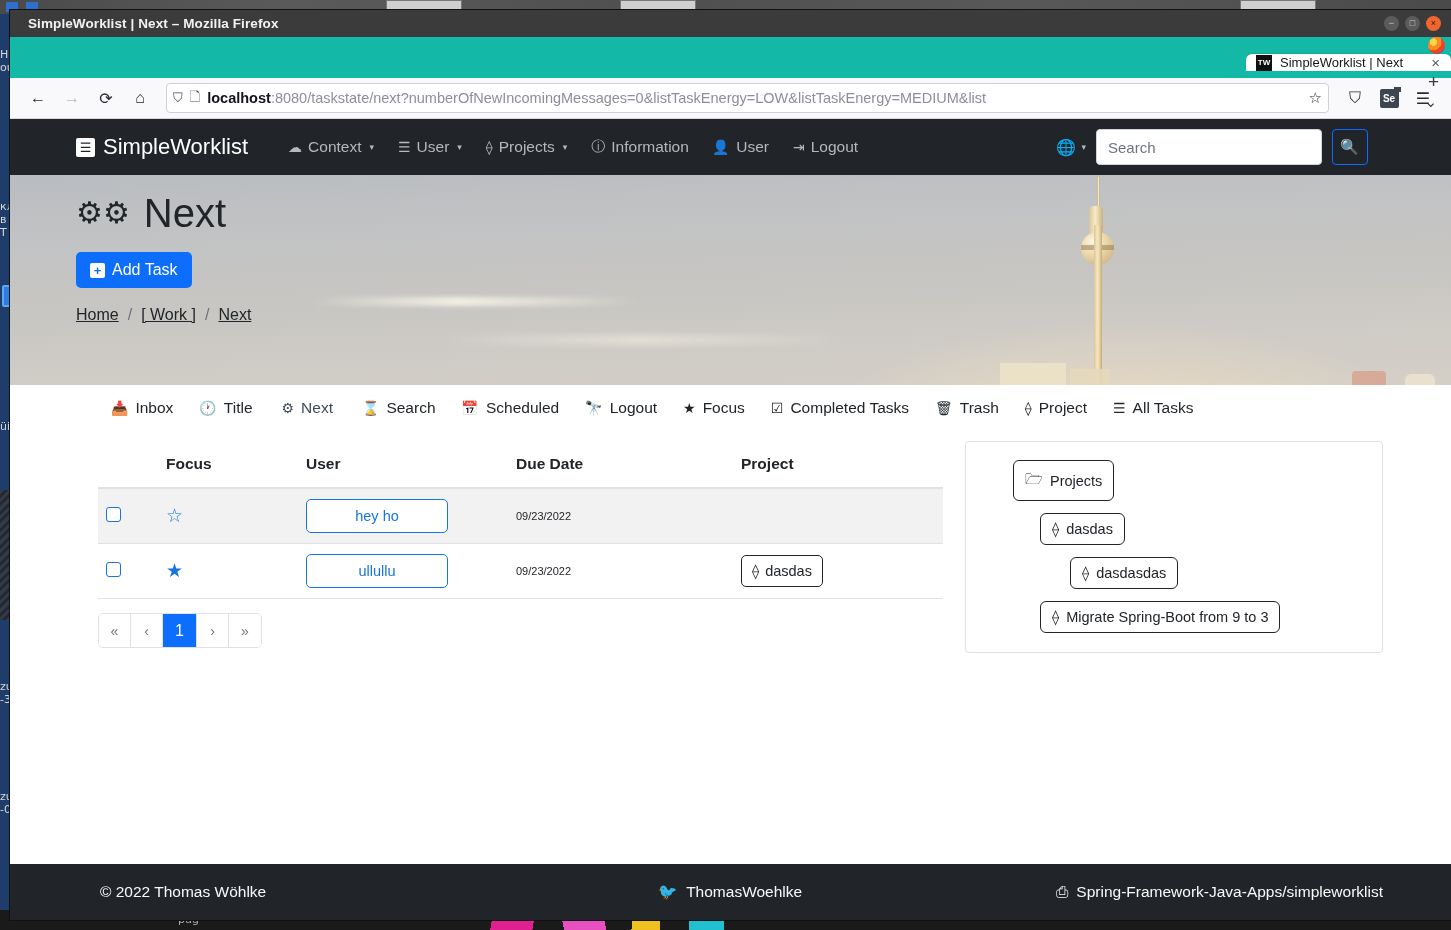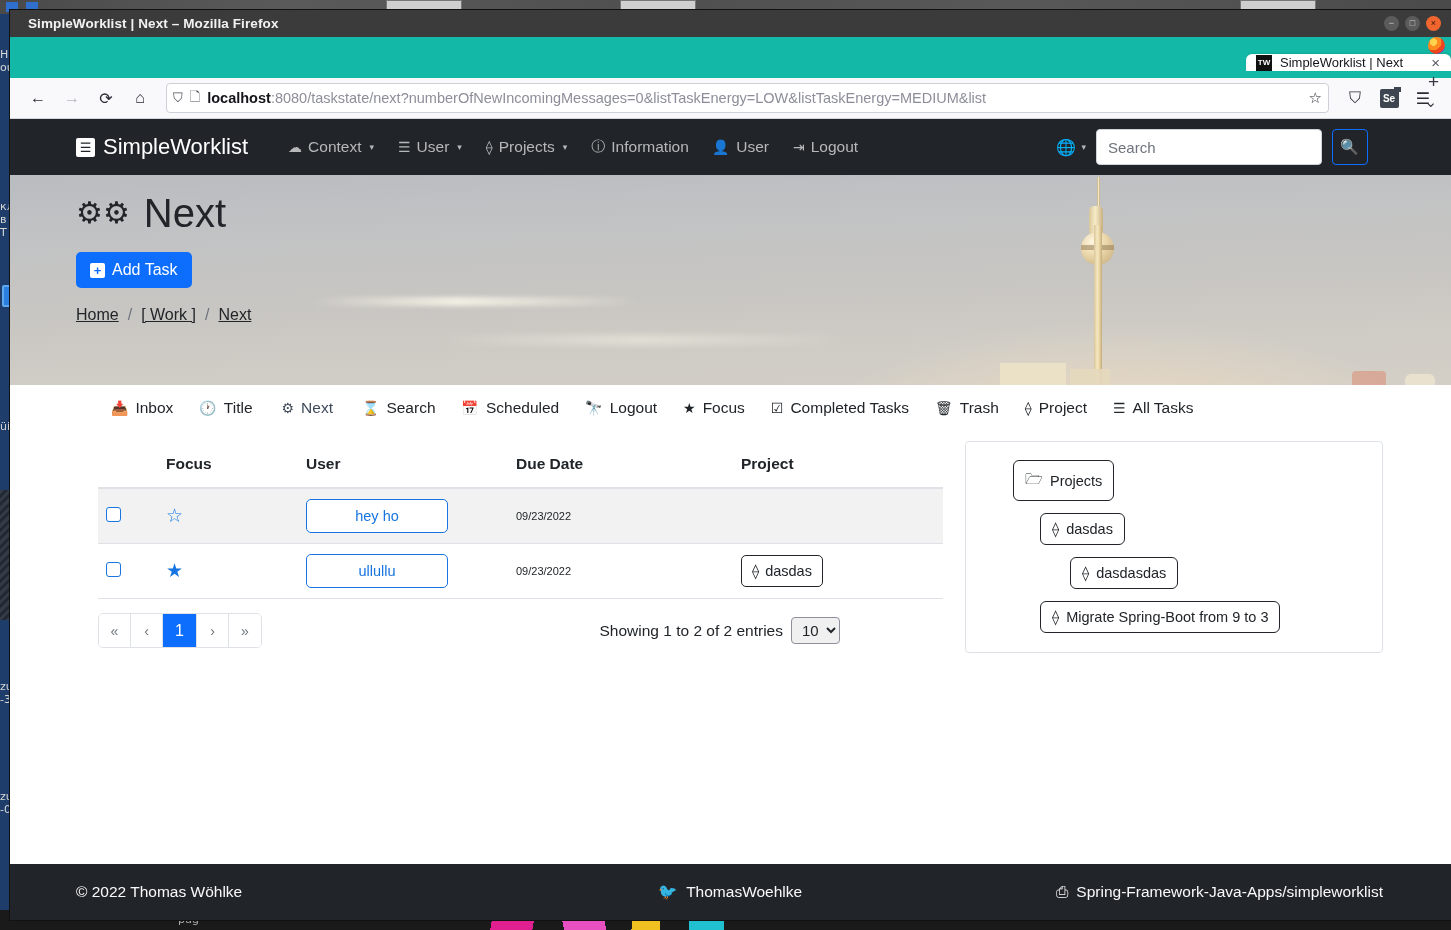--- a/index.html
+++ b/index.html
@@ -368,21 +368,21 @@
   .indent-1 { margin-left: 58px; }
   .indent-2 { margin-left: 88px; }
   .indent-3 { margin-left: 58px; }
 
   
   #app-footer {
     position: absolute; left: 0; right: 0; bottom: 0; height: 56px;
     background: #212529; color: #f8f9fa; display: flex; align-items: center;
     font-size: 15.5px;
   }
-  #footer-copy { margin-left: 66px; }
+  #footer-copy { margin-left: 90px; }
   #footer-twitter {
     position: absolute; left: 50%; transform: translateX(-50%);
     display: flex; align-items: center; gap: 8px;
   }
   #footer-github {
     position: absolute; right: 68px; display: flex; align-items: center; gap: 8px;
   }
 </style>
 </head>
 <body>
@@ -633,26 +633,20 @@
           </table>
 
           <div id="table-footer">
             <div id="pager">
               <span class="pg">«</span>
               <span class="pg">‹</span>
               <span class="pg current">1</span>
               <span class="pg">›</span>
               <span class="pg">»</span>
             </div>
-            <div id="entries-wrap">
-              <span>Showing 1 to 2 of 2 entries</span>
-              <select id="entries-select">
-                <option selected="">10</option>
-              </select>
-            </div>
           </div>
         </div>
 
         <div id="projects-panel">
           <div class="proj-row">
             <span class="proj-node indent-0">
               <span>🗁</span>
               <span>Projects</span>
             </span>
           </div>

